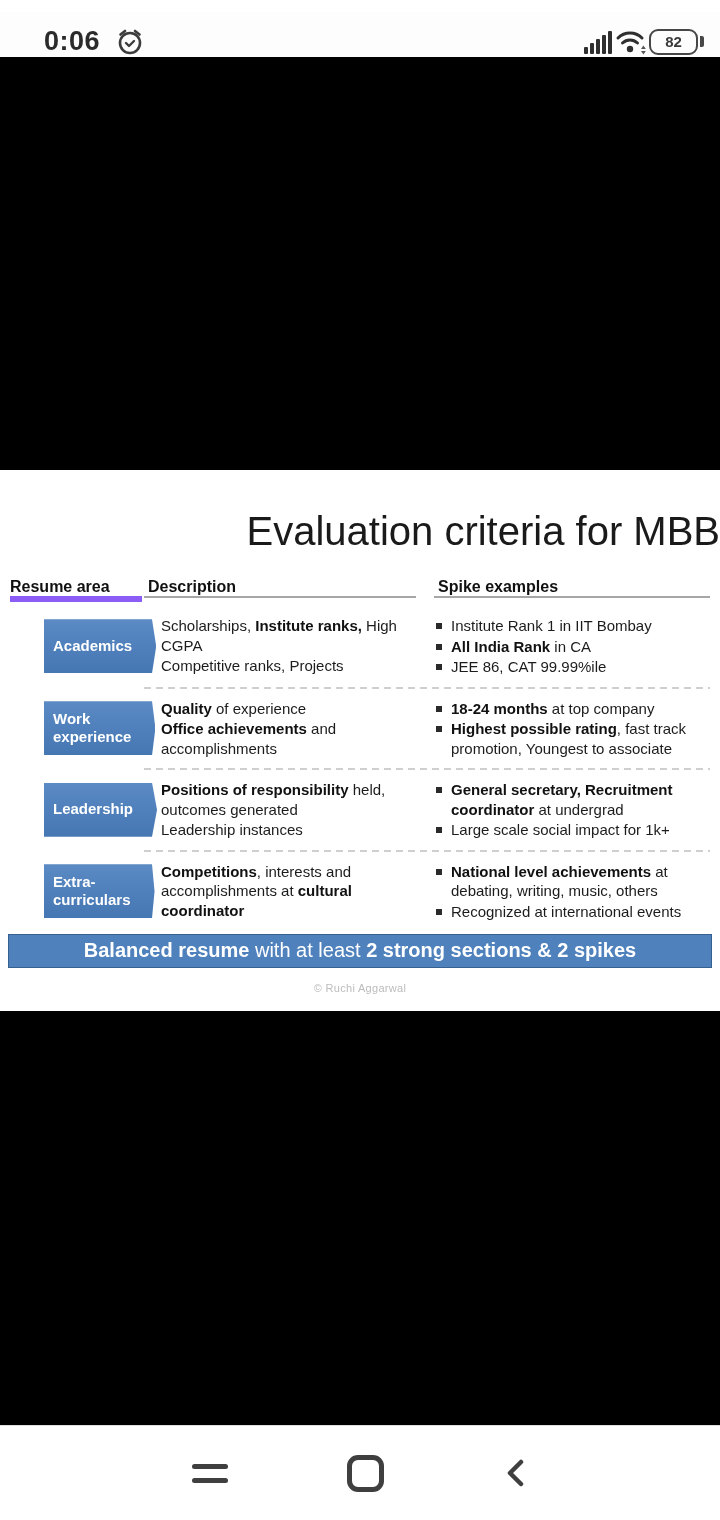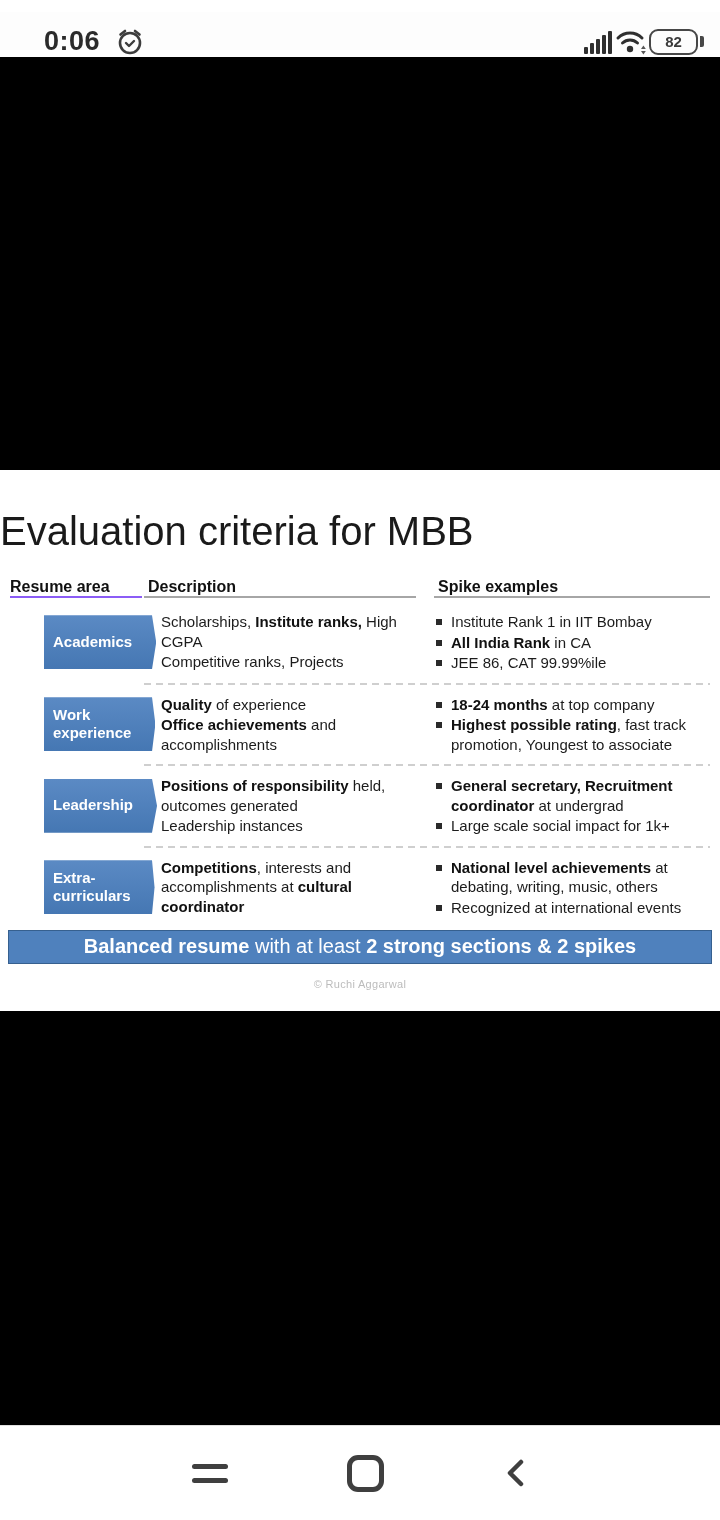--- a/index.html
+++ b/index.html
@@ -18,27 +18,27 @@
     display:flex; align-items:center; justify-content:center; font-size:15px; font-weight:bold; color:#3a3a3a; }
   .bat-nub { width:4px; height:11px; background:#474747; border-radius:0 2px 2px 0; margin-left:2px; }
   .bat-wrap { display:flex; align-items:center; }
 
   
   .band-top   { position:absolute; top:57px;  left:0; right:0; height:413px; background:#000; }
   .band-bottom{ position:absolute; top:1011px; left:0; right:0; height:414px; background:#000; }
 
   
   .slide { position:absolute; top:470px; left:0; right:0; height:541px; background:#fff; overflow:hidden; }
-  .slide-title { margin-top:38px; text-align:left; font-size:40px; color:#1a1a1a; line-height:1.15; }
+  .slide-title { margin-top:38px; text-align:right; font-size:40px; color:#1a1a1a; line-height:1.15; }
 
   .tbl { margin:24px 8px 0 8px; }
   .tbl-head { display:grid; grid-template-columns:134px 290px 1fr; margin-bottom:9px; }
   .th { font-size:16px; font-weight:bold; color:#111; padding:0 0 4px 2px; }
   .th-inner { display:block; }
-  .th-resume { border-bottom:2px solid #8b5cf6; }
+  .th-resume { border-bottom:6px solid #8b5cf6; }
   .th-desc   { border-bottom:2px solid #a6a6a6; margin-right:16px; padding-left:4px; }
   .th-spike  { border-bottom:2px solid #a6a6a6; margin-right:2px; padding-left:4px; }
 
   .row { display:grid; grid-template-columns:134px 290px 1fr; }
   .sep { height:2px; margin:9px 2px 9px 136px;
     background:repeating-linear-gradient(90deg,#cfcfcf 0 7px, transparent 7px 12px); }
   .label-cell { display:flex; align-items:center; }
   .arrow { width:130px; min-height:54px; background:linear-gradient(180deg,#5b8ac4,#4577b3);
     color:#fff; font-weight:bold; font-size:15px; line-height:1.25;
     display:flex; flex-direction:column; justify-content:center; padding:8px 24px 8px 9px;

